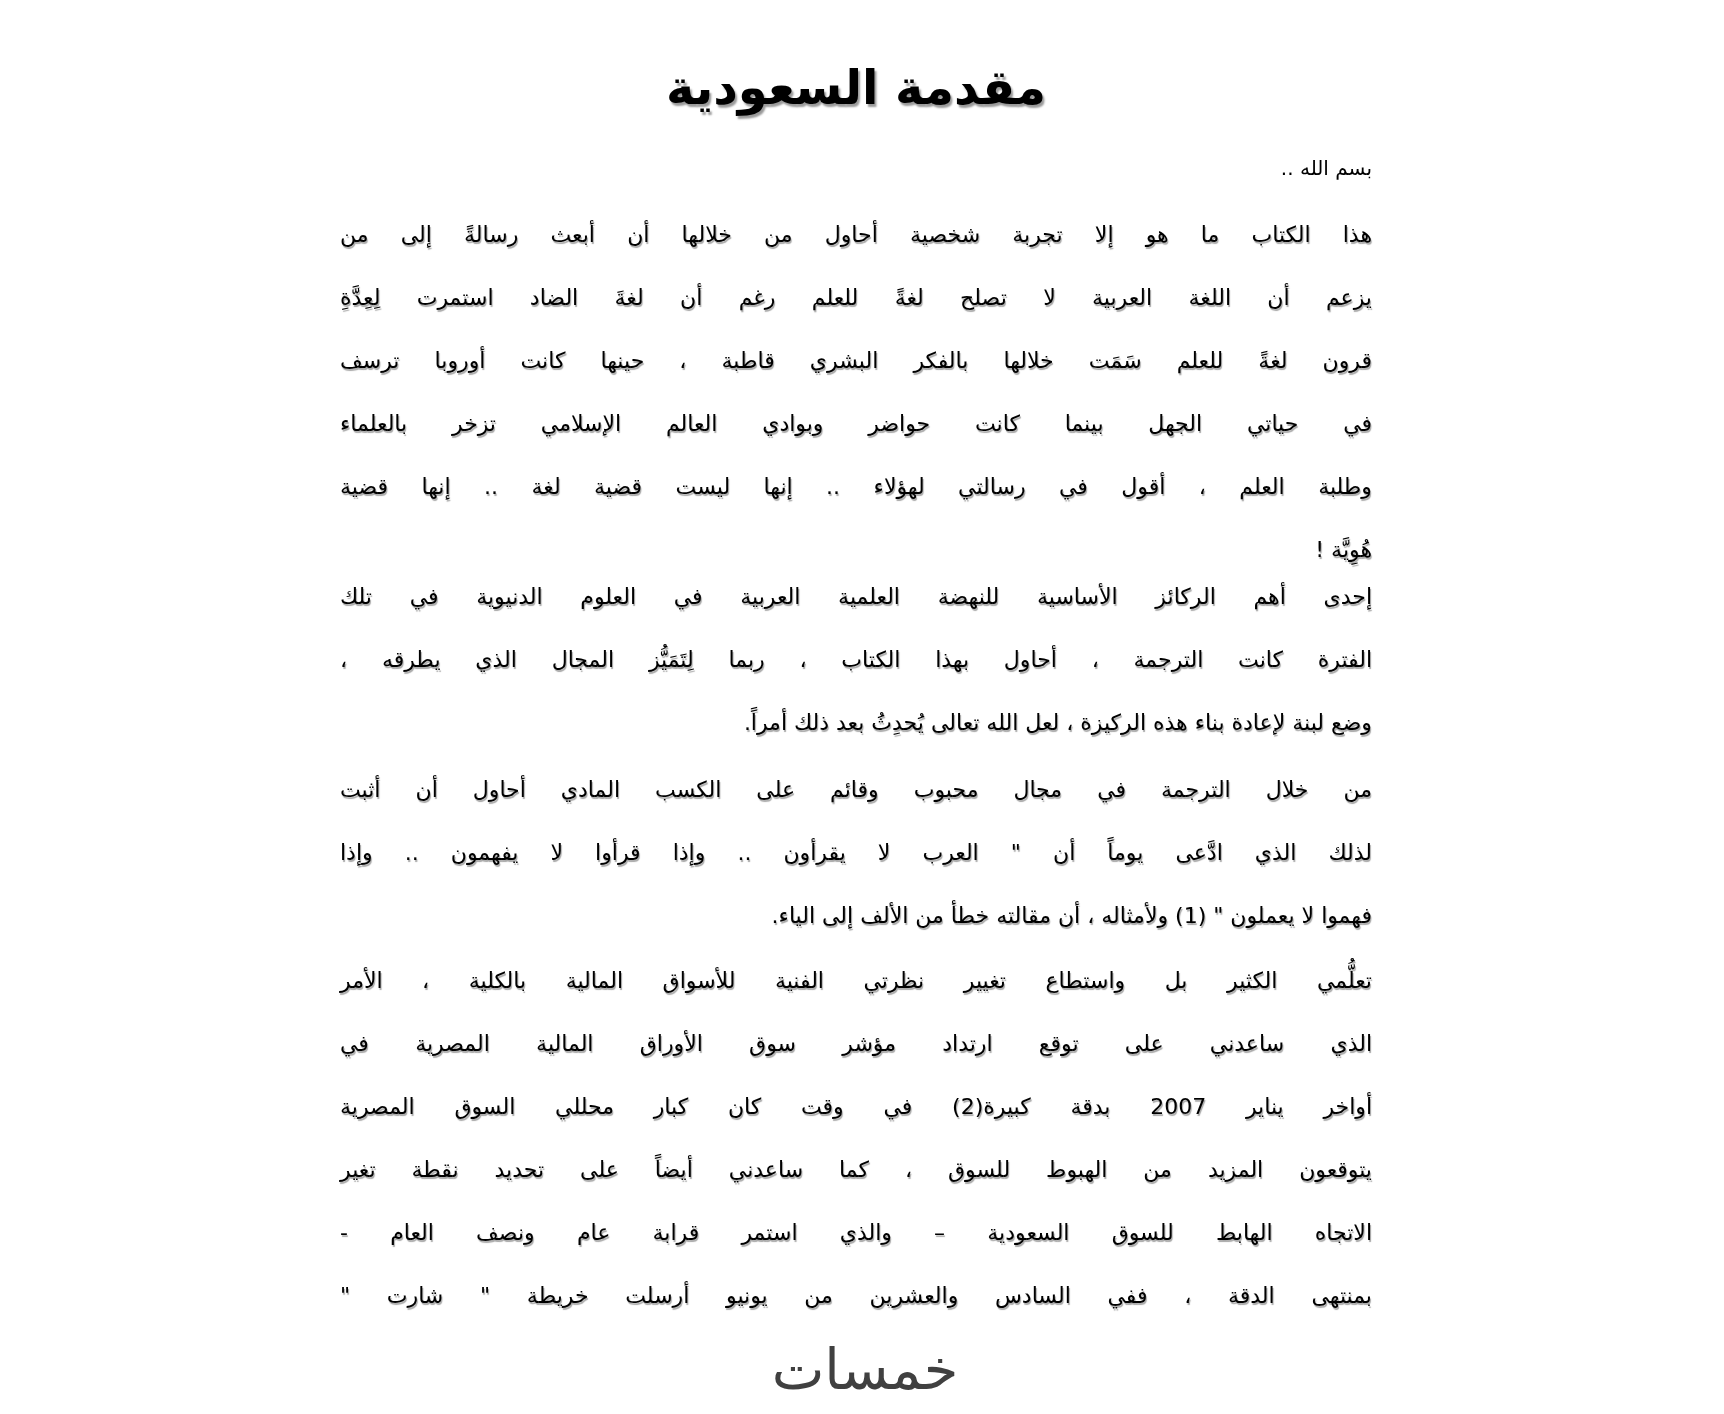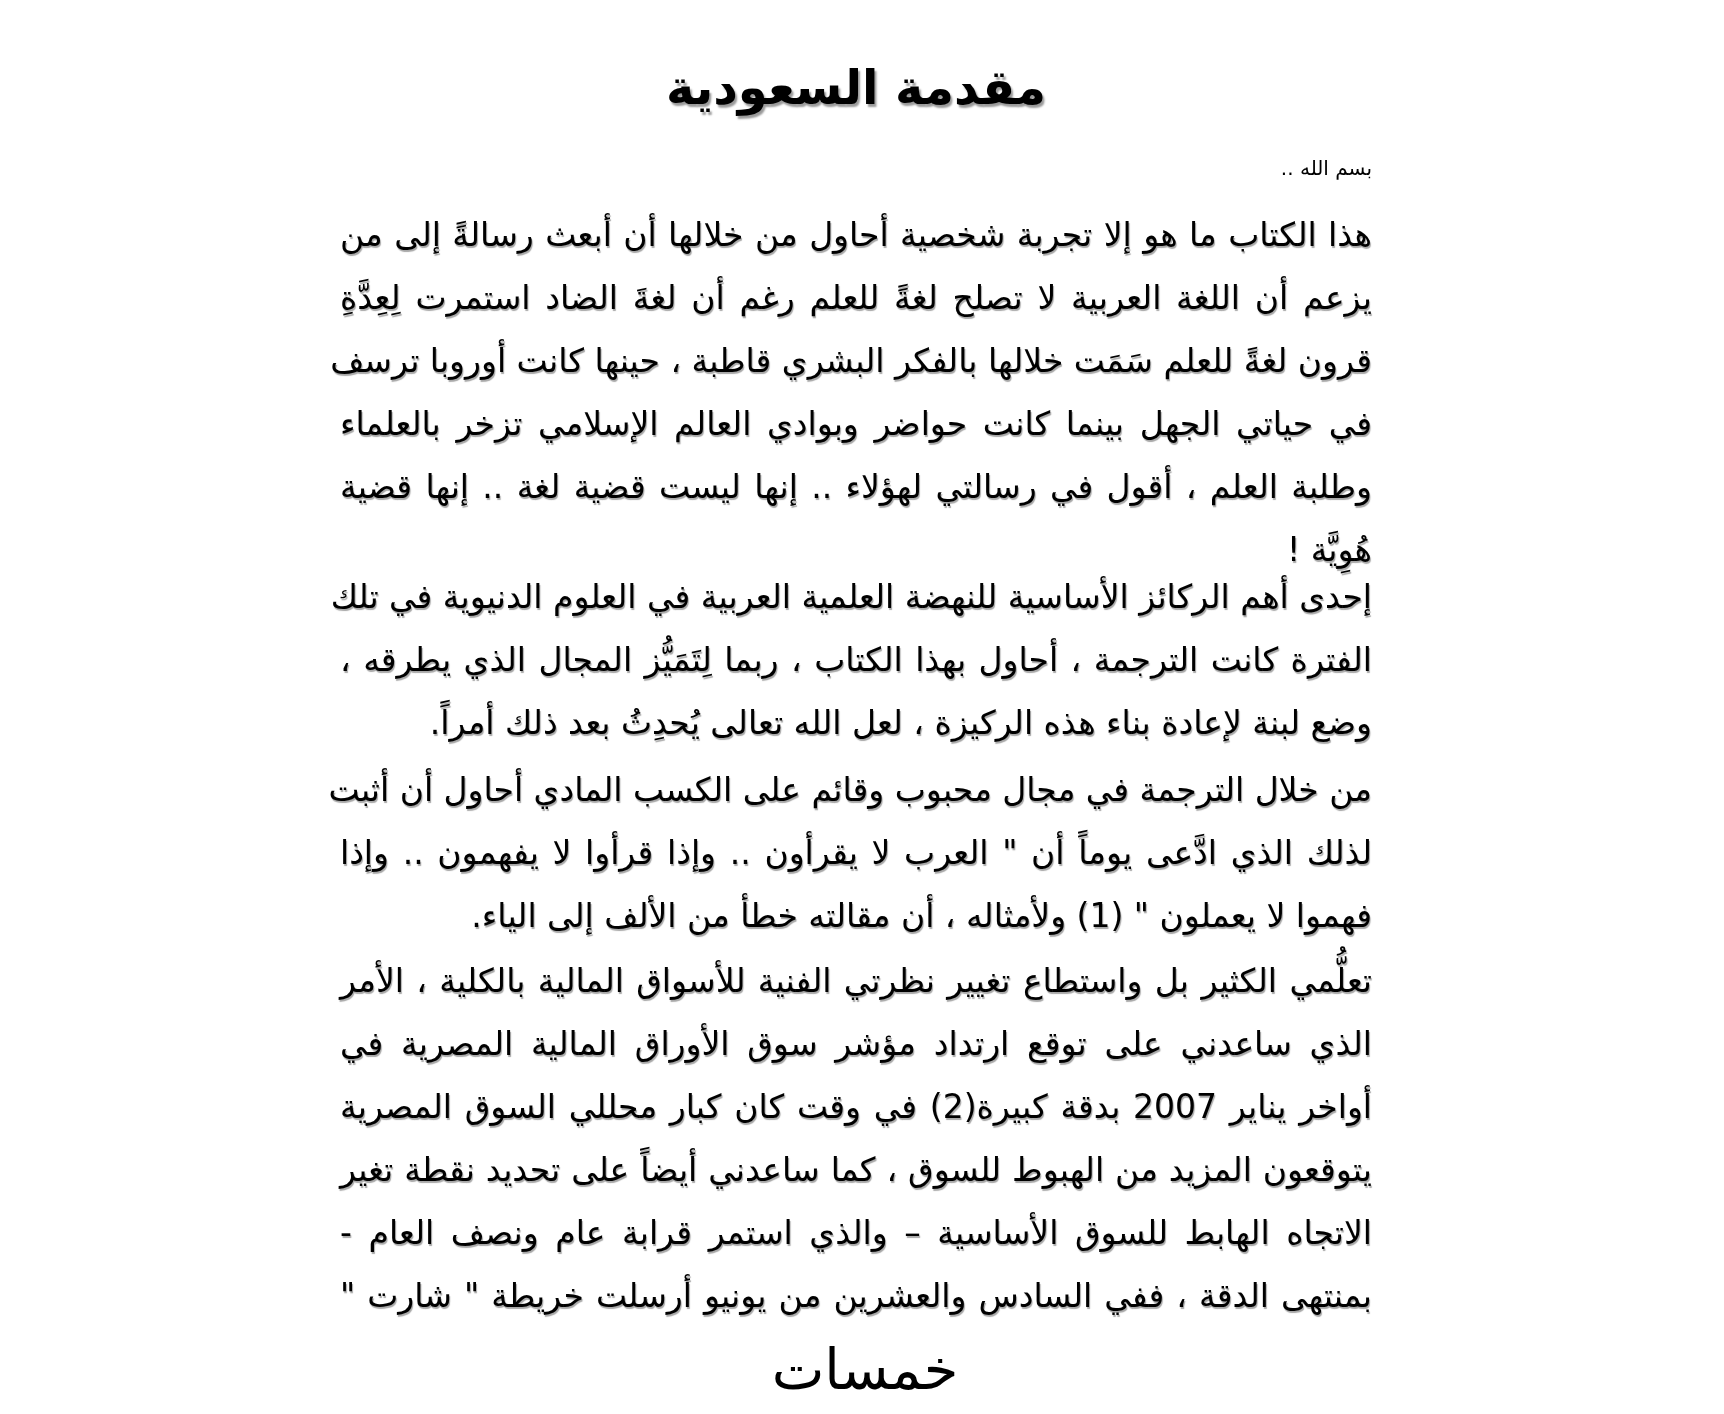--- a/index.html
+++ b/index.html
@@ -37,21 +37,21 @@
       position: absolute;
       top: 150px;
       right: 0;
       font-size: 20px;
       line-height: 36px;
     }
     .para {
       position: absolute;
       left: 0;
       right: 0;
-      font-size: 33px;
+      font-size: 22px;
       line-height: 63px;
       text-align: justify;
       text-align-last: right;
       text-shadow: 1px 2px 1px #a8a8a8;
       letter-spacing: 0;
     }
     .line {
       display: block;
       white-space: nowrap;
       text-align: justify;
@@ -67,21 +67,21 @@
     #p3 { top: 758px; }
     #p4 { top: 949px; }
     .watermark {
       position: absolute;
       left: 745px;
       top: 1340px;
       width: 240px;
       text-align: center;
       font-size: 56px;
       line-height: 60px;
-      color: #000000;
+      color: #404040;
       direction: rtl;
       font-family: "DejaVu Sans", sans-serif;
     }
   </style>
 </head>
 <body>
 
 <div class="page">
   <div class="title">مقدمة السعودية</div>
   <div class="basmala">بسم الله ..</div>
@@ -105,18 +105,18 @@
     <span class="line">من خلال الترجمة في مجال محبوب وقائم على الكسب المادي أحاول أن أثبت</span>
     <span class="line">لذلك الذي ادَّعى يوماً أن "  العرب لا يقرأون .. وإذا قرأوا لا يفهمون ..  وإذا</span>
     <span class="line last">فهموا لا يعملون " (1) ولأمثاله ، أن مقالته خطأ من الألف إلى الياء.</span>
   </div>
 
   <div class="para" id="p4">
     <span class="line">تعلُّمي الكثير بل واستطاع تغيير نظرتي الفنية للأسواق المالية بالكلية ، الأمر</span>
     <span class="line">الذي ساعدني على توقع ارتداد مؤشر سوق الأوراق المالية المصرية في</span>
     <span class="line">أواخر يناير 2007 بدقة كبيرة(2) في وقت كان كبار محللي السوق المصرية</span>
     <span class="line">يتوقعون المزيد من الهبوط للسوق ، كما ساعدني أيضاً على تحديد نقطة تغير</span>
-    <span class="line">الاتجاه الهابط للسوق الأساسية – والذي استمر قرابة عام ونصف العام -</span>
+    <span class="line">الاتجاه الهابط للسوق السعودية – والذي استمر قرابة عام ونصف العام -</span>
     <span class="line">بمنتهى الدقة ، ففي السادس والعشرين من يونيو أرسلت خريطة " شارت "</span>
   </div>
 </div>
 
 <div class="watermark">خمسات</div>
 
 </body></html>

